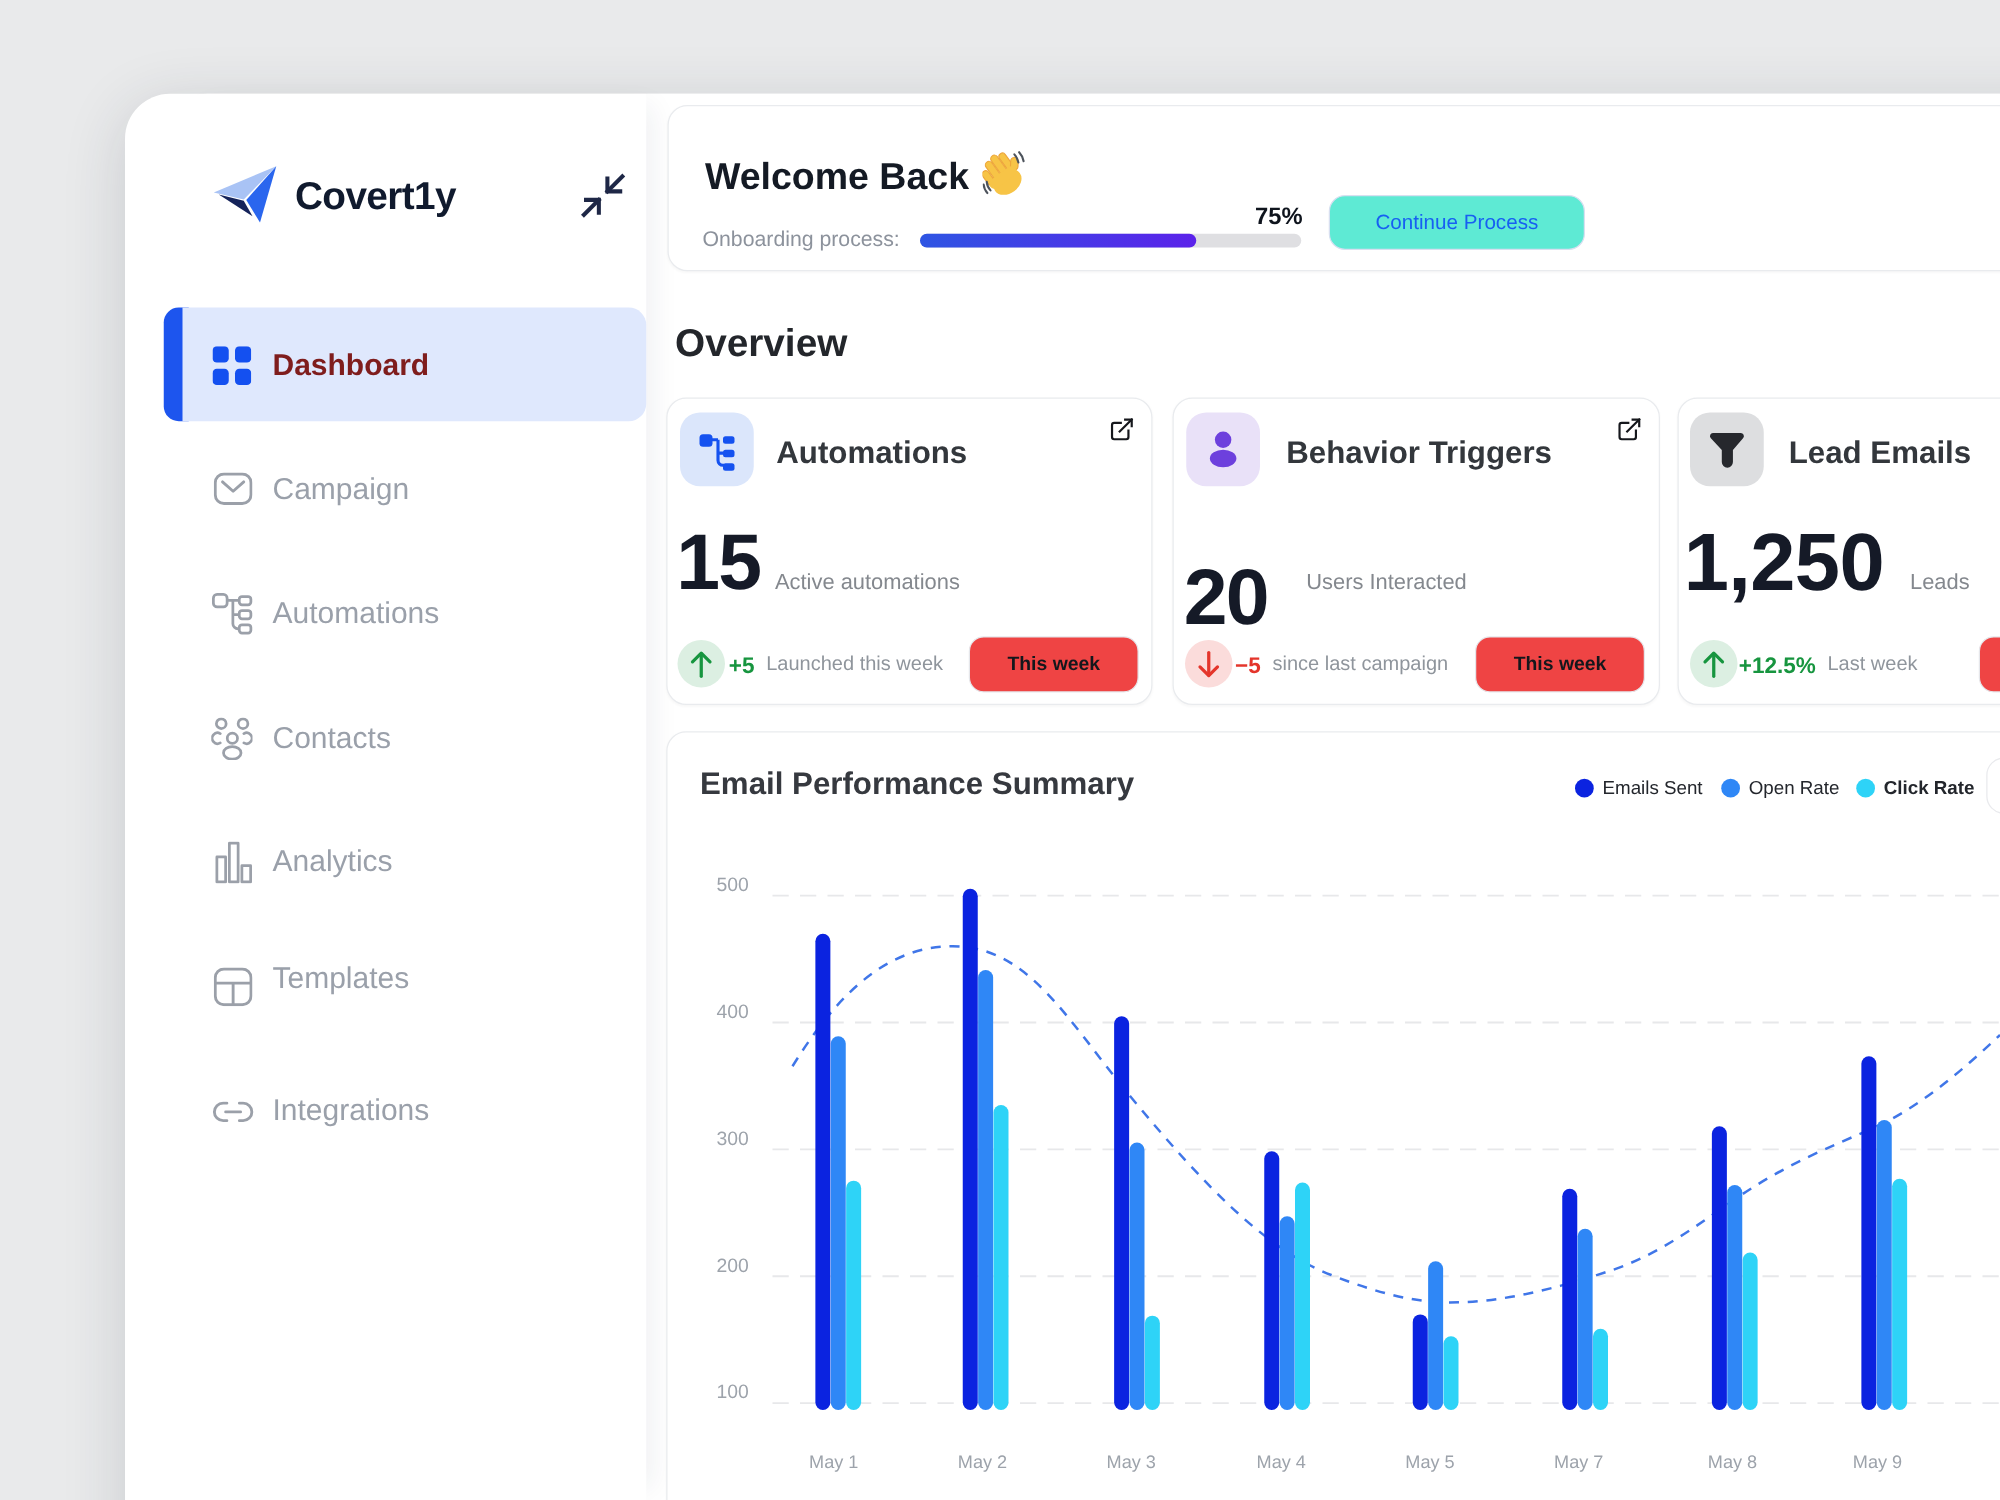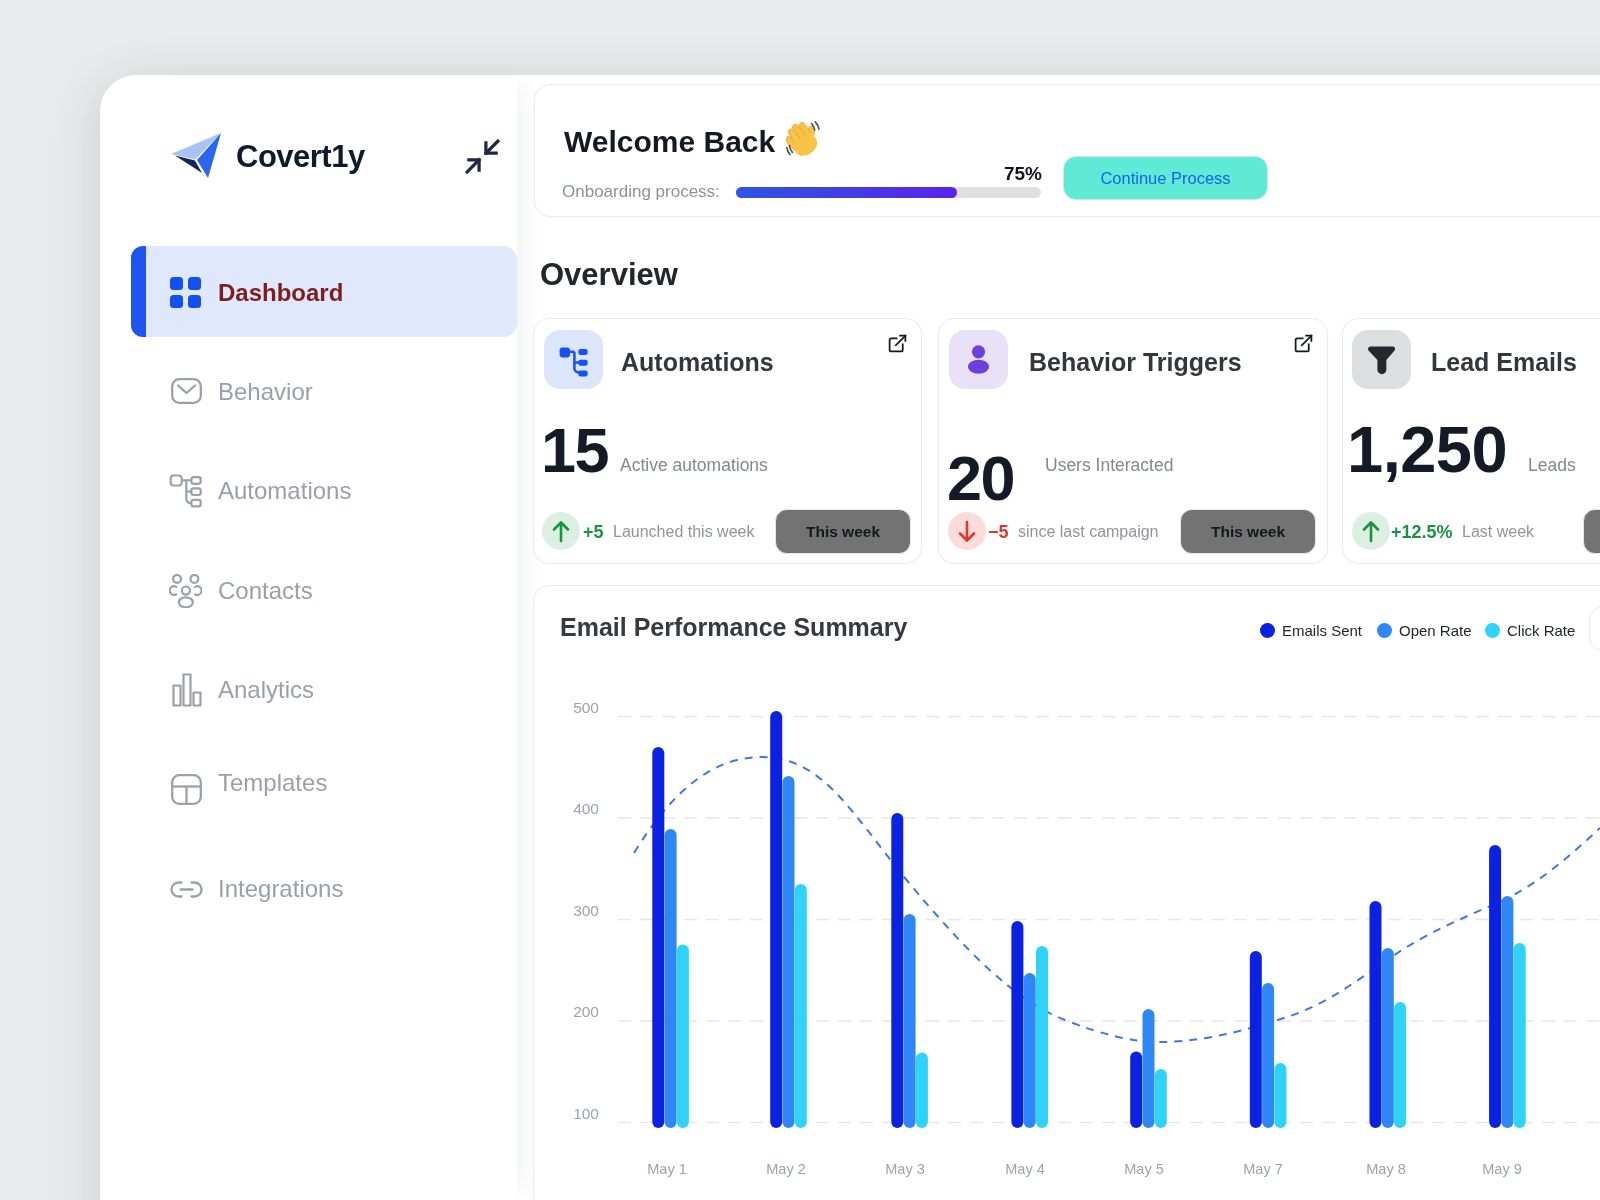--- a/index.html
+++ b/index.html
@@ -26,21 +26,21 @@
 
 .card { position:absolute; background:#fff; border:1.5px solid #e9ebee; border-radius:16px;
   box-shadow:0 1px 2px rgba(16,24,40,.03); }
 .ctitle { position:absolute; top:349px; font-size:25px; font-weight:600; color:#33373c; line-height:26px; }
 .cnum { position:absolute; font-size:63px; font-weight:700; color:#151a27; letter-spacing:-1.5px; line-height:63px; }
 .clabel { position:absolute; font-size:17.5px; color:#84888e; }
 .circ { position:absolute; width:38px; height:38px; border-radius:50%; }
 .delta { position:absolute; font-size:18px; font-weight:700; }
 .small { position:absolute; font-size:16px; color:#8f959c; }
 .pill { position:absolute; width:136px; height:45px; border:1.5px solid #e5e7eb; border-radius:12px;
-  background:#737373; font-size:15.5px; font-weight:600; color:#14171c; display:flex; align-items:center; justify-content:center; }
+  background:#ef4444; font-size:15.5px; font-weight:600; color:#14171c; display:flex; align-items:center; justify-content:center; }
 
 .h1 { font-size:30px; line-height:30px; font-weight:600; color:#141a24; }
 </style>
 </head>
 <body>
 <div id="page">
   <div class="app"></div>
   <div class="main"></div>
   <div class="sidebar"></div>
 
@@ -103,21 +103,21 @@
     <line x1="1.2" y1="12.5" x2="29.8" y2="12.5"></line>
     <line x1="15.5" y1="12.5" x2="15.5" y2="29.8"></line>
   </svg>
 
   <svg class="abs" style="left:170px; top:881px;" width="33" height="17" viewBox="0 0 33 17" fill="none" stroke="#9ba0a9" stroke-width="2.3" stroke-linecap="round">
     <path d="M11.5 15.5 h-3 a7 7 0 0 1 0-14 h3"></path>
     <path d="M21.5 1.5 h3 a7 7 0 0 1 0 14 h-3"></path>
     <line x1="10.5" y1="8.5" x2="22.5" y2="8.5"></line>
   </svg>
   <div class="abs navtxt" style="left:218px; top:279px; color:#7f1d1d; font-weight:700;">Dashboard</div>
-  <div class="abs navtxt" style="left:218px; top:378px;">Behavior</div>
+  <div class="abs navtxt" style="left:218px; top:378px;">Campaign</div>
   <div class="abs navtxt" style="left:218px; top:477px;">Automations</div>
   <div class="abs navtxt" style="left:218px; top:577px;">Contacts</div>
   <div class="abs navtxt" style="left:218px; top:676px;">Analytics</div>
   <div class="abs navtxt" style="left:218px; top:769px;">Templates</div>
   <div class="abs navtxt" style="left:218px; top:875px;">Integrations</div>
 
   <div class="card" style="left:534px; top:84px; width:1106px; height:133px;"></div>
   <div class="abs h1" style="left:564px; top:127px;">Welcome Back</div>
   <svg class="abs" style="left:786px; top:119px;" width="36" height="39" viewBox="0 0 36 39">
     <g transform="rotate(-36 18 23)" fill="#f7c446" stroke="#eda63c" stroke-width="0.9">
@@ -211,21 +211,21 @@
   <div class="abs small" style="left:1462px; top:523px;">Last week</div>
   <div class="abs pill" style="left:1583px; top:509px;">This week</div>
 
   <div class="card" style="left:533px; top:585px; width:1160px; height:700px;"></div>
   <div class="abs" style="left:560px; top:613px; font-size:25px; font-weight:600; color:#36393f;">Email Performance Summary</div>
   <div class="abs" style="left:1260px; top:623px; width:15px; height:15px; border-radius:50%; background:#0b23e0;"></div>
   <div class="abs" style="left:1282px; top:622px; font-size:15px; color:#23262c;">Emails Sent</div>
   <div class="abs" style="left:1377px; top:623px; width:15px; height:15px; border-radius:50%; background:#2f87f6;"></div>
   <div class="abs" style="left:1399px; top:622px; font-size:15px; color:#23262c;">Open Rate</div>
   <div class="abs" style="left:1485px; top:623px; width:15px; height:15px; border-radius:50%; background:#2ed3f7;"></div>
-  <div class="abs" style="left:1507px; top:622px; font-size:15px; color:#23262c;">Click Rate</div>
+  <div class="abs" style="left:1507px; top:622px; font-size:15px; color:#23262c;font-weight:bold;">Click Rate</div>
   <div class="abs" style="left:1589px; top:606px; width:70px; height:45px; border:1.5px solid #e9eaed; border-radius:14px; background:#fff;"></div>
 
   <svg class="abs" style="left:533px; top:585px;" width="1067" height="615" viewBox="0 0 1067 615">
     <g stroke="#e7e8ea" stroke-width="1.5" stroke-dasharray="13 9">
       <line x1="85" y1="131.5" x2="1067" y2="131.5"></line>
       <line x1="85" y1="233" x2="1067" y2="233"></line>
       <line x1="85" y1="334.5" x2="1067" y2="334.5"></line>
       <line x1="85" y1="436" x2="1067" y2="436"></line>
       <line x1="85" y1="537.5" x2="1067" y2="537.5"></line>
     </g>

